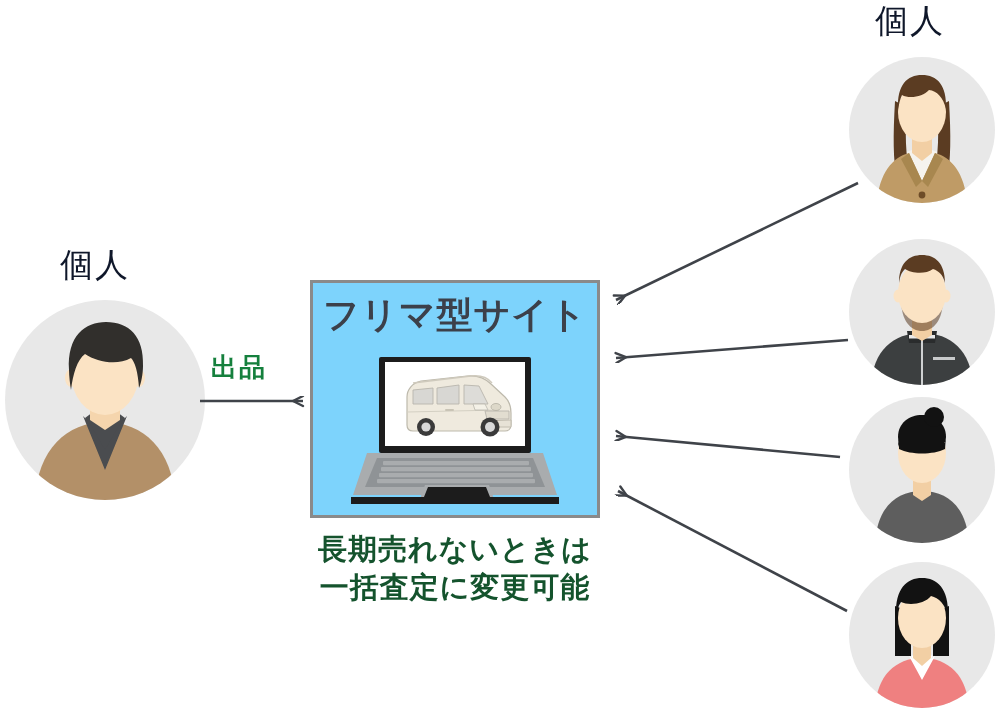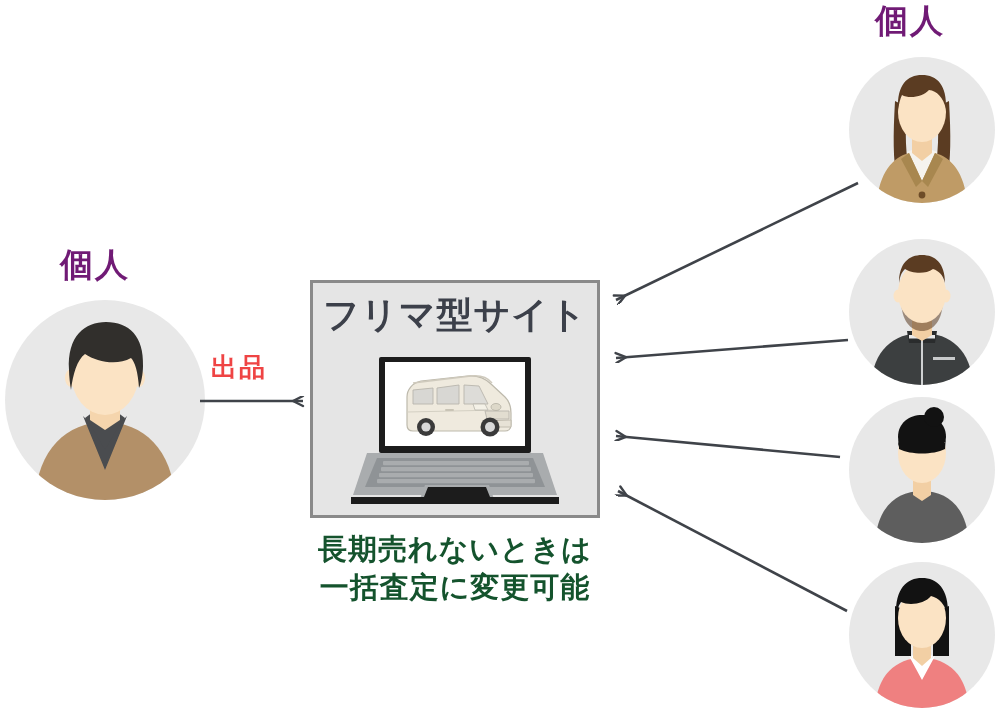--- a/index.html
+++ b/index.html
@@ -17,23 +17,23 @@
   }
   .stage {
     position: absolute;
     left: 0; top: 0;
     width: 1000px;
     height: 725px;
   }
   .label {
     position: absolute;
     font-size: 33px;
-    font-weight: 700;
+    font-weight: 400;
     letter-spacing: 2px;
-    color: #701a75;
+    color: #0f172a;
     white-space: nowrap;
     line-height: 1;
   }
   .label-left-person {
     left: 60px;
     top: 248px;
   }
   .label-right-person {
     left: 875px;
     top: 4px;
@@ -60,21 +60,21 @@
   .ar3 { top: 397px; }
   .ar4 { top: 562px; }
 
   .site-box {
     position: absolute;
     left: 310px;
     top: 280px;
     width: 290px;
     height: 238px;
     border: 3px solid #8a8a8a;
-    background: #e5e5e5;
+    background: #7dd3fc;
     box-sizing: border-box;
   }
   .site-title {
     position: absolute;
     left: 0;
     top: 12px;
     width: 100%;
     text-align: center;
     font-size: 36px;
     font-weight: 700;
@@ -103,21 +103,21 @@
     color: #14532d;
     white-space: pre-line;
   }
   .flow-label {
     position: absolute;
     left: 211px;
     top: 350px;
     font-size: 26px;
     font-weight: 700;
     letter-spacing: 2px;
-    color: #ef4444;
+    color: #15803d;
     white-space: nowrap;
   }
   svg.arrows {
     position: absolute;
     left: 0; top: 0;
     width: 1000px;
     height: 725px;
     pointer-events: none;
   }
 </style>

